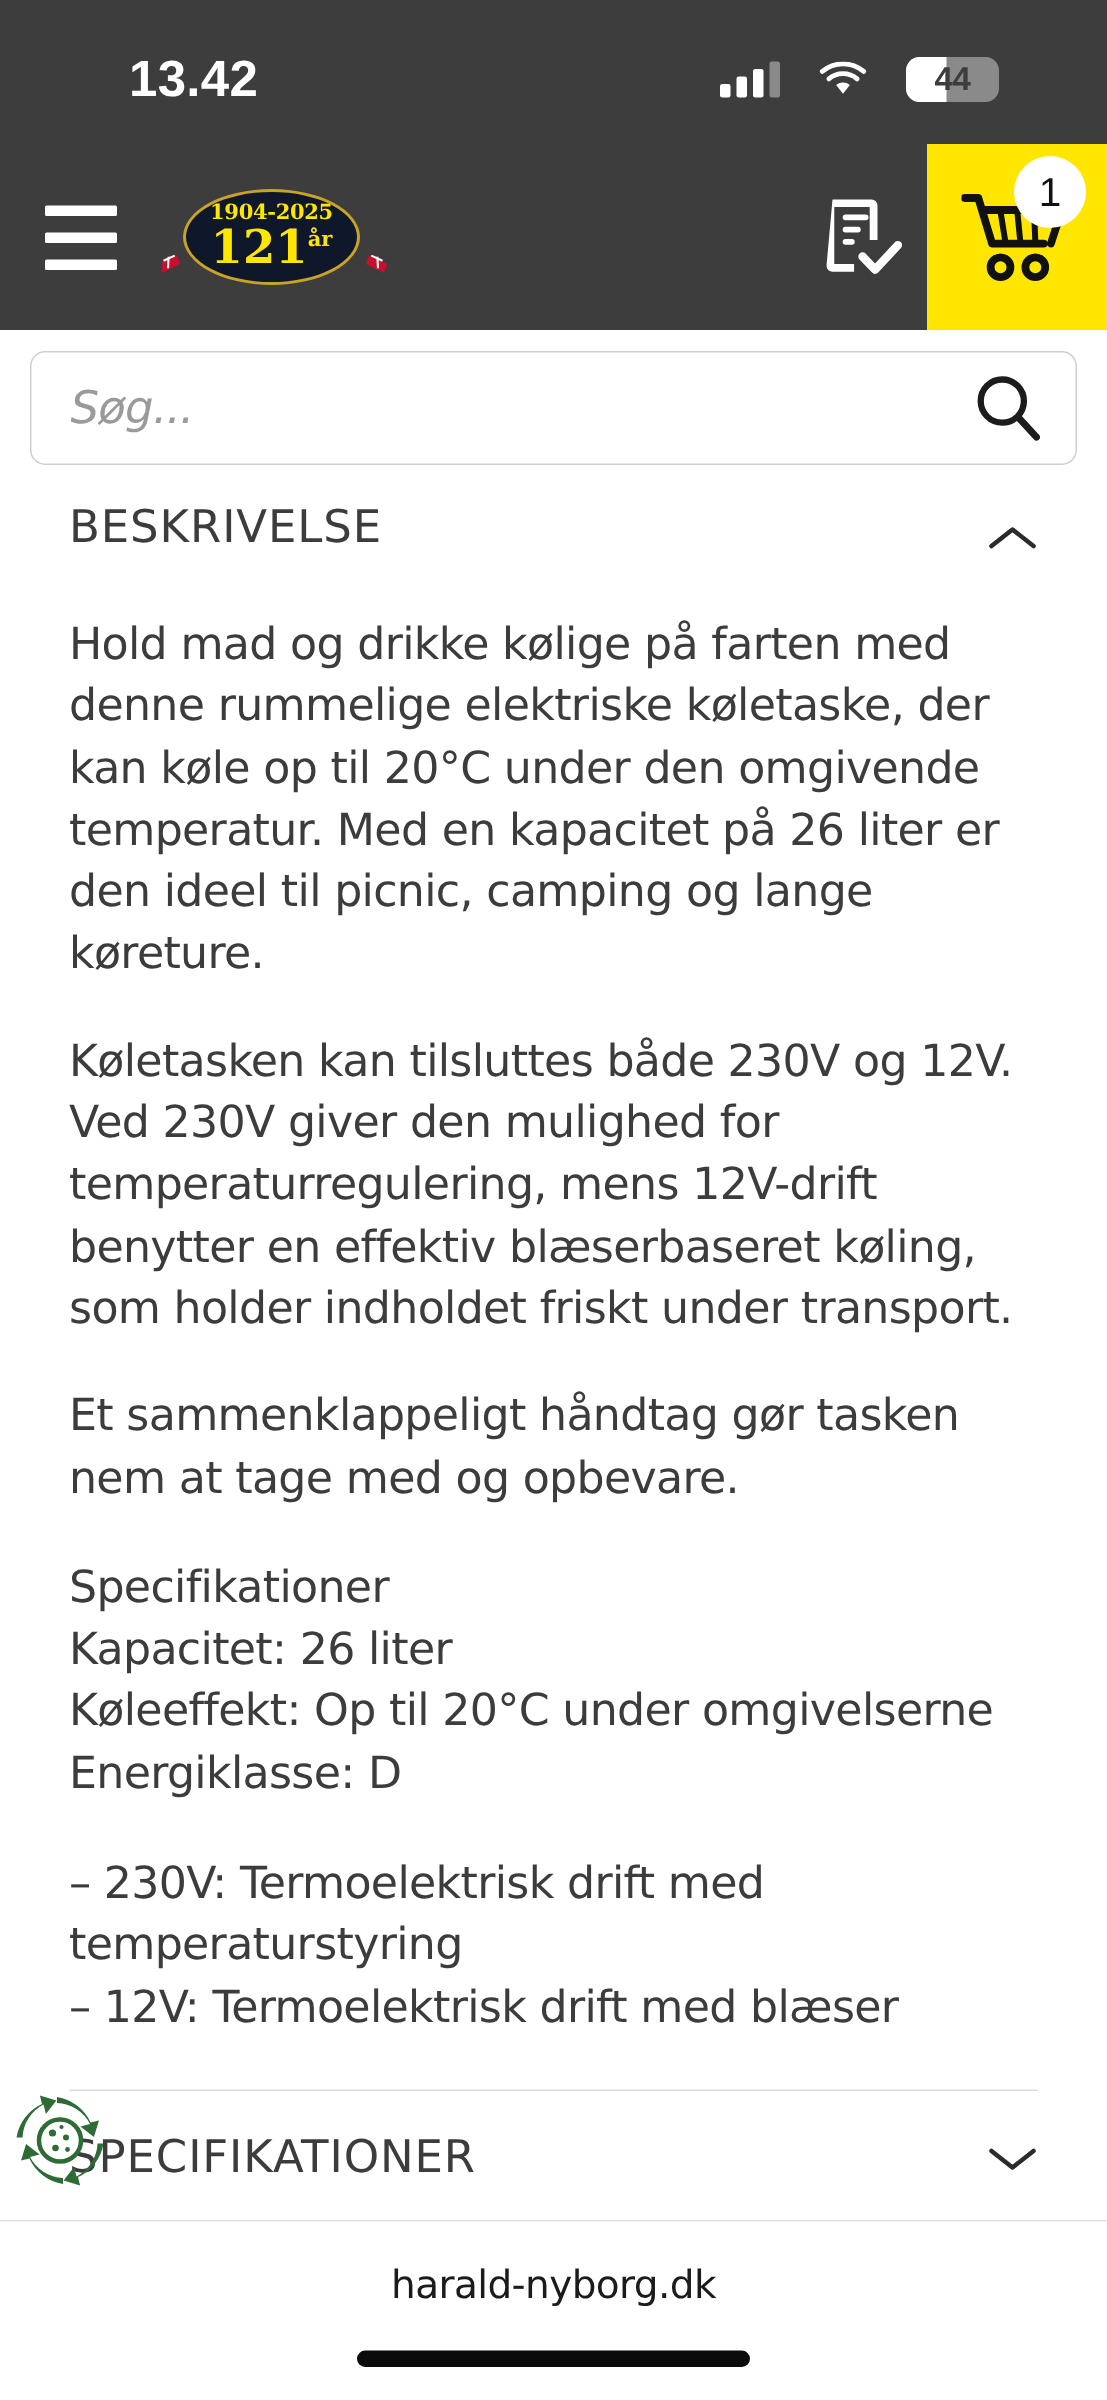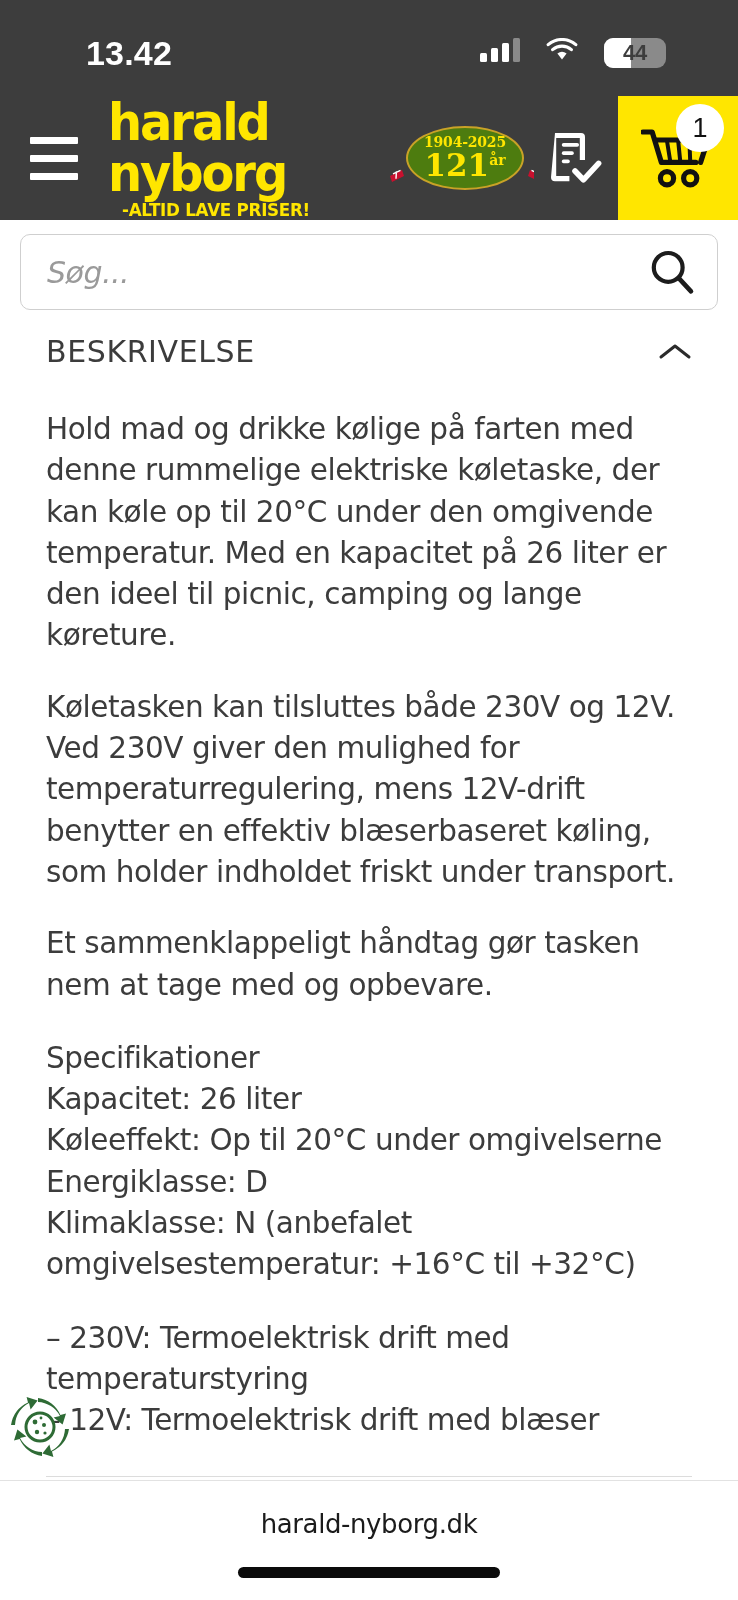--- a/index.html
+++ b/index.html
@@ -31,20 +31,21 @@
   .status-time {
     color: #ffffff;
     font-size: 34px;
     font-weight: 600;
     letter-spacing: 0.2px;
     margin-left: 86px;
     margin-top: 10px;
   }
   .status-right {
     display: flex;
+    align-items: center;
     gap: 26px;
     margin-top: 10px;
     margin-right: 20px;
   }
   .signal-bars { display: flex; align-items: flex-end; gap: 4px; height: 24px; }
   .signal-bars i { display: block; width: 7px; background: #ffffff; border-radius: 1.5px; }
   .signal-bars i:nth-child(1) { height: 9px; }
   .signal-bars i:nth-child(2) { height: 14px; }
   .signal-bars i:nth-child(3) { height: 19px; }
   .signal-bars i:nth-child(4) { height: 24px; background: #8a8a8a; }
@@ -136,21 +137,21 @@
   .anniv {
     position: relative;
     width: 138px; height: 68px;
     margin-left: 4px;
     flex: none;
   }
   .anniv-oval {
     position: absolute;
     left: 10px; top: 2px;
     width: 118px; height: 64px;
-    background: #4d7c0f;
+    background: #0f172a;
     border: 2px solid #c9a227;
     border-radius: 50%;
     display: flex;
     flex-direction: column;
     align-items: center;
     justify-content: center;
   }
   .anniv-years {
     color: #ffe600;
     font-family: "DejaVu Serif", serif;
@@ -231,21 +232,21 @@
     letter-spacing: -0.5px;
   }
 
   
   .content {
     padding: 0 46px;
     color: #3c3c3c;
   }
   .acc-head {
     display: flex;
-    align-items: center;
+    align-items: flex-end;
     justify-content: space-between;
     padding: 14px 0 10px 0;
   }
   .acc-title {
     font-size: 30px;
     letter-spacing: 0.6px;
     color: #3c3c3c;
     font-family: "DejaVu Sans", sans-serif;
     font-weight: 400;
   }
@@ -345,24 +346,20 @@
 
   <div class="siteheader">
 
     <div class="hamburger">
       <span></span>
         <span></span>
         <span></span>
     </div>
 
     <div class="logo-wrap">
-      <div class="logo-text">
-        <span class="logo-main"><span class="acc">h</span>arald nyborg</span>
-        <span class="logo-sub">-ALTID LAVE PRISER!</span>
-      </div>
       <div class="anniv">
         <svg class="flag-l" viewBox="0 0 30 20">
           <path d="M2 12 L14 6 L16 12 L4 18 Z" fill="#c8102e"></path>
           <path d="M5 9.8 L12.5 6.4 M8 14.8 L8.4 7.2" stroke="#ffffff" stroke-width="1.4"></path>
         </svg>
         <div class="anniv-oval">
           <div class="anniv-years">1904-2025</div>
           <div class="anniv-num"><span>121</span><sup>år</sup></div>
         </div>
         <svg class="flag-r" viewBox="0 0 30 20">
@@ -415,21 +412,20 @@
 
     <div class="para">Hold mad og drikke kølige på farten med denne rummelige elektriske køletaske, der kan køle op til 20°C under den omgivende temperatur. Med en kapacitet på 26 liter er den ideel til picnic, camping og lange køreture.</div>
     <div class="para">Køletasken kan tilsluttes både 230V og 12V. Ved 230V giver den mulighed for temperaturregulering, mens 12V-drift benytter en effektiv blæserbaseret køling, som holder indholdet friskt under transport.</div>
     <div class="para">Et sammenklappeligt håndtag gør tasken nem at tage med og opbevare.</div>
 
     <div class="spec-block">
       <div>Specifikationer</div>
       <div>Kapacitet: 26 liter</div>
       <div>Køleeffekt: Op til 20°C under omgivelserne</div>
       <div>Energiklasse: D</div>
-      <div>Klimaklasse: N (anbefalet omgivelsestemperatur: +16°C til +32°C)</div>
     </div>
 
     <div class="spec-block">
       <div>– 230V: Termoelektrisk drift med temperaturstyring</div>
       <div>– 12V: Termoelektrisk drift med blæser</div>
     </div>
 
     <div class="divider"></div>
 
     <div class="acc-row">

